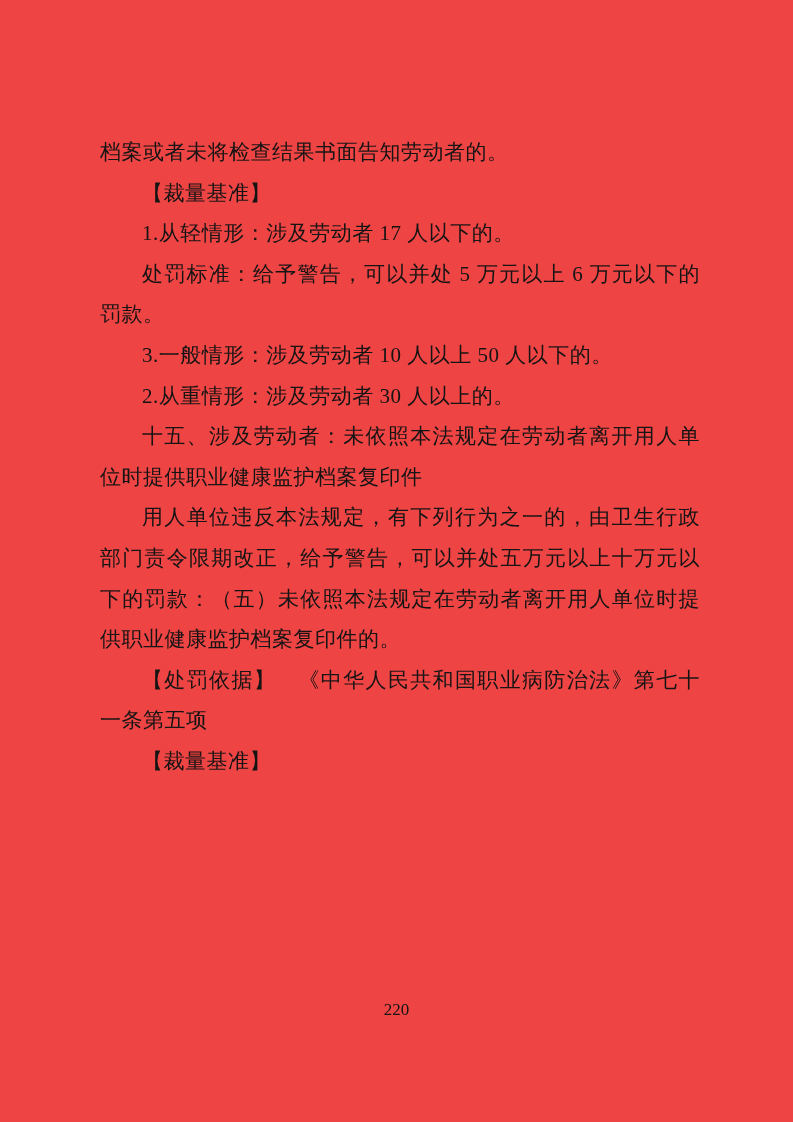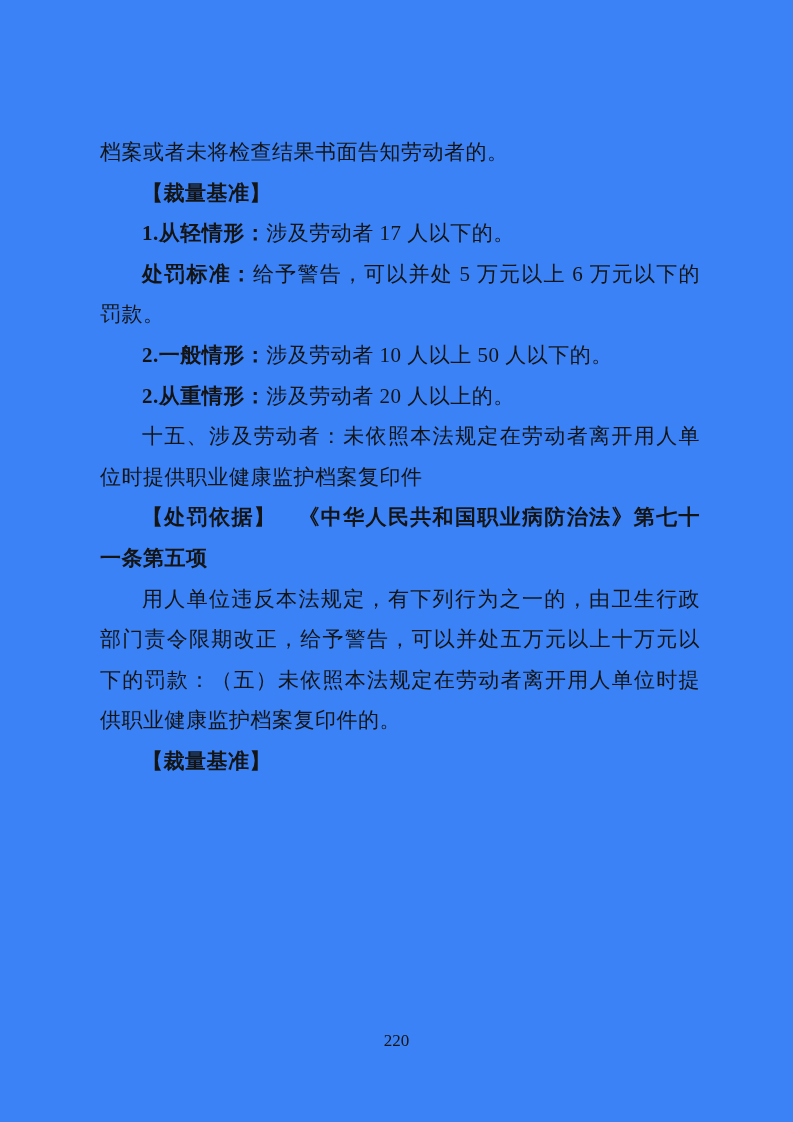--- a/index.html
+++ b/index.html
@@ -4,21 +4,21 @@
 <style>
   html, body {
     margin: 0;
     padding: 0;
     background: #ffffff;
   }
   .page {
     position: relative;
     width: 793px;
     height: 1122px;
-    background: #3b82f6;
+    background: #ef4444;
     overflow: hidden;
     font-family: "Liberation Serif", "DejaVu Serif", serif;
     color: #141414;
   }
   .content {
     position: absolute;
     left: 100px;
     top: 132px;
     width: 600px;
     font-size: 21px;
@@ -27,44 +27,43 @@
     letter-spacing: 0.5px;
   }
   .para {
     margin: 0;
     padding: 0;
   }
   .para.indent {
     text-indent: 2em;
   }
   .run-bold {
-    font-weight: 700;
+    font-weight: 400;
   }
   .page-number {
     position: absolute;
     top: 1000px;
     left: 0;
     width: 100%;
     text-align: center;
     font-size: 17px;
     line-height: 20px;
     color: #141414;
-    margin-top: 31px;
   }
 </style>
 </head>
 <body>
 
 <div class="page">
   <div class="content" id="content">
       <p class="para"><span class="run">档案或者未将检查结果书面告知劳动者的。</span></p>
       <p class="para indent"><span class="run-bold">【裁量基准】</span></p>
       <p class="para indent"><span class="run-bold">1.从轻情形：</span><span class="run">涉及劳动者 17 人以下的。</span></p>
       <p class="para indent"><span class="run-bold">处罚标准：</span><span class="run">给予警告，可以并处 5 万元以上 6 万元以下的罚款。</span></p>
-      <p class="para indent"><span class="run-bold">2.一般情形：</span><span class="run">涉及劳动者 10 人以上 50 人以下的。</span></p>
-      <p class="para indent"><span class="run-bold">2.从重情形：</span><span class="run">涉及劳动者 20 人以上的。</span></p>
+      <p class="para indent"><span class="run-bold">3.一般情形：</span><span class="run">涉及劳动者 10 人以上 50 人以下的。</span></p>
+      <p class="para indent"><span class="run-bold">2.从重情形：</span><span class="run">涉及劳动者 30 人以上的。</span></p>
       <p class="para indent"><span class="run">十五、涉及劳动者：未依照本法规定在劳动者离开用人单位时提供职业健康监护档案复印件</span></p>
+      <p class="para indent"><span class="run">用人单位违反本法规定，有下列行为之一的，由卫生行政部门责令限期改正，给予警告，可以并处五万元以上十万元以下的罚款：（五）未依照本法规定在劳动者离开用人单位时提供职业健康监护档案复印件的。</span></p>
       <p class="para indent"><span class="run-bold">【处罚依据】　《中华人民共和国职业病防治法》第七十一条第五项</span></p>
-      <p class="para indent"><span class="run">用人单位违反本法规定，有下列行为之一的，由卫生行政部门责令限期改正，给予警告，可以并处五万元以上十万元以下的罚款：（五）未依照本法规定在劳动者离开用人单位时提供职业健康监护档案复印件的。</span></p>
       <p class="para indent"><span class="run-bold">【裁量基准】</span></p>
     </div>
   <div class="page-number">220</div>
 </div>
 
 </body></html>

